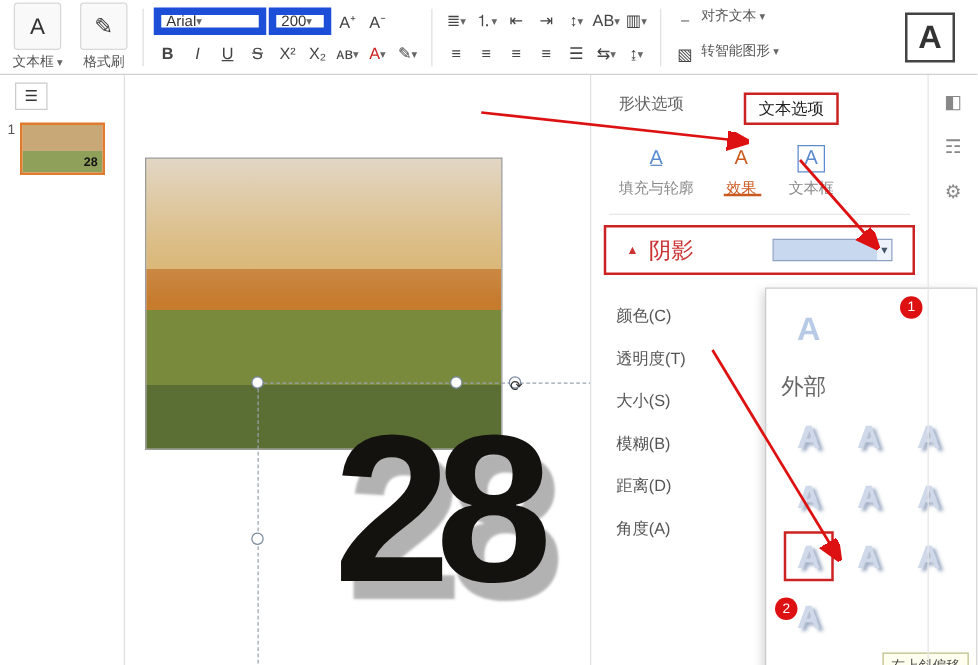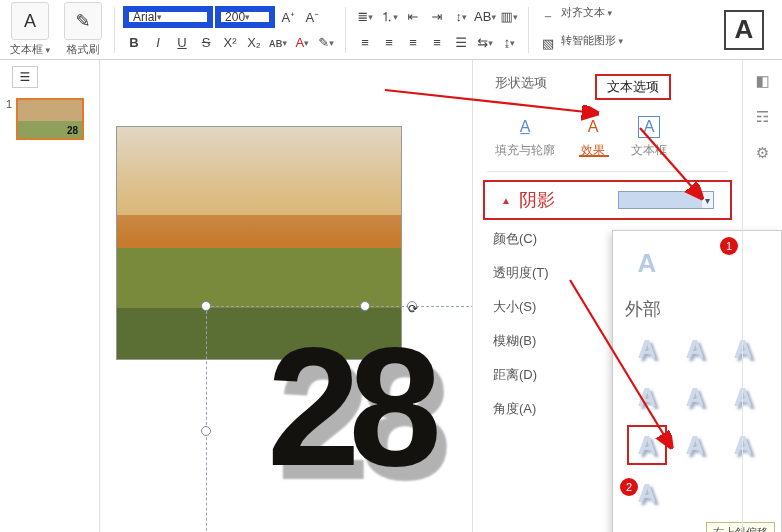--- a/index.html
+++ b/index.html
@@ -6,21 +6,21 @@
   body { width: 782px; height: 532px; background: #fff; position: relative; overflow: hidden; font-size: 12px; color: #333; }
 
   
   .ribbon { height: 60px; border-bottom: 1px solid #d0d0d0; display:flex; align-items:center; padding:2px 6px; gap:6px; }
   .rb-group { display:flex; flex-direction:column; align-items:center; gap:2px; padding:0 4px; }
   .rb-btn-lg { width:38px; height:38px; border:1px solid #d8d8d8; border-radius:3px; display:flex; align-items:center; justify-content:center; font-size:18px; background:#f9f9f9; }
   .rb-label { font-size:11px; color:#555; }
   .rb-sep { width:1px; height:46px; background:#e0e0e0; margin:0 2px; }
   .rb-field { height:22px; border:6px solid #1d4ed8; background:#fff; padding:0 4px; display:flex; align-items:center; font-size:12px; }
   .font-name { width:90px; }
-  .font-size { width:60px; }
+  .font-size { width:50px; }
   .rb-iconrow { display:flex; gap:2px; }
   .rb-icon { width:22px; height:22px; display:flex; align-items:center; justify-content:center; border:1px solid transparent; font-size:13px; color:#444; }
   .big-A-box { width:40px; height:40px; border:2px solid #444; display:flex; align-items:center; justify-content:center; font-size:26px; font-weight:bold; margin-left:auto; margin-right:12px; }
 
   
   .left-strip { position:absolute; top:60px; left:0; width:100px; height:472px; border-right:1px solid #e0e0e0; padding:6px; }
   .outline-toggle { width:26px; height:22px; border:1px solid #ccc; display:flex; align-items:center; justify-content:center; margin-bottom:10px; margin-left:6px; }
   .thumb-wrap { display:flex; align-items:flex-start; gap:4px; }
   .thumb-num { font-size:11px; color:#555; }
   .thumb { width:68px; height:42px; border:2px solid #e07b2e; background:linear-gradient(#c9a878 0 55%, #8fa05a 55% 100%); position:relative; }
@@ -56,21 +56,21 @@
   .r-sub .ic { width:22px; height:22px; border:1px solid transparent; display:flex; align-items:center; justify-content:center; font-size:16px; position:relative;}
   .r-sub.active .ic::after { content:""; position:absolute; bottom:-20px; left:-4px; width:30px; height:2px; background:#cc5a20;}
   .sub-sep { height:1px; background:#e6e6e6; margin:8px 14px; }
 
   .sect-header { display:flex; align-items:center; padding:6px 16px; gap:8px; border:2px solid #c22; margin:2px 10px; }
   .tri { color:#c33; font-size:10px; }
   .sect-name { color:#c33; font-size:18px; }
   .sect-swatch { margin-left:auto; width:96px; height:18px; border:1px solid #8ca2c4; background:linear-gradient(90deg,#c7d8ef 0 88%,#eef3fb 88% 100%); display:flex; align-items:center; }
   .sect-swatch::after{content:"▾"; margin-left:auto; font-size:10px; color:#456; padding-right:3px;}
 
-  .props { padding:6px 20px; display:flex; flex-direction:column; gap:16px; margin-top:4px;}
+  .props { padding:6px 20px; display:flex; flex-direction:column; gap:16px; margin-top:18px;}
   .prop { font-size:13px; color:#555; }
   .reflect { padding:8px 20px; font-size:13px; color:#555;text-align:right; }
   .reflect::before { content:"▸ "; color:#888; font-size:10px;}
 
   
   .gallery { position:absolute; top:170px; right:-40px; width:170px; height:320px; background:#fff; border:1px solid #ccc; box-shadow:-2px 3px 8px rgba(0,0,0,.18); padding:8px 10px; }
   .gal-A { width:40px; height:40px; display:inline-flex; align-items:center; justify-content:center; font-size:26px; font-weight:bold; color:#b8cbe6; margin:4px 4px; }
   .gal-row { display:flex; }
   .gal-subhead { font-size:18px; color:#666; margin:10px 0 4px 2px; }
   .gal-A.shadowed { text-shadow:3px 3px 3px rgba(50,80,130,.5); color:#cfd9ea; }

